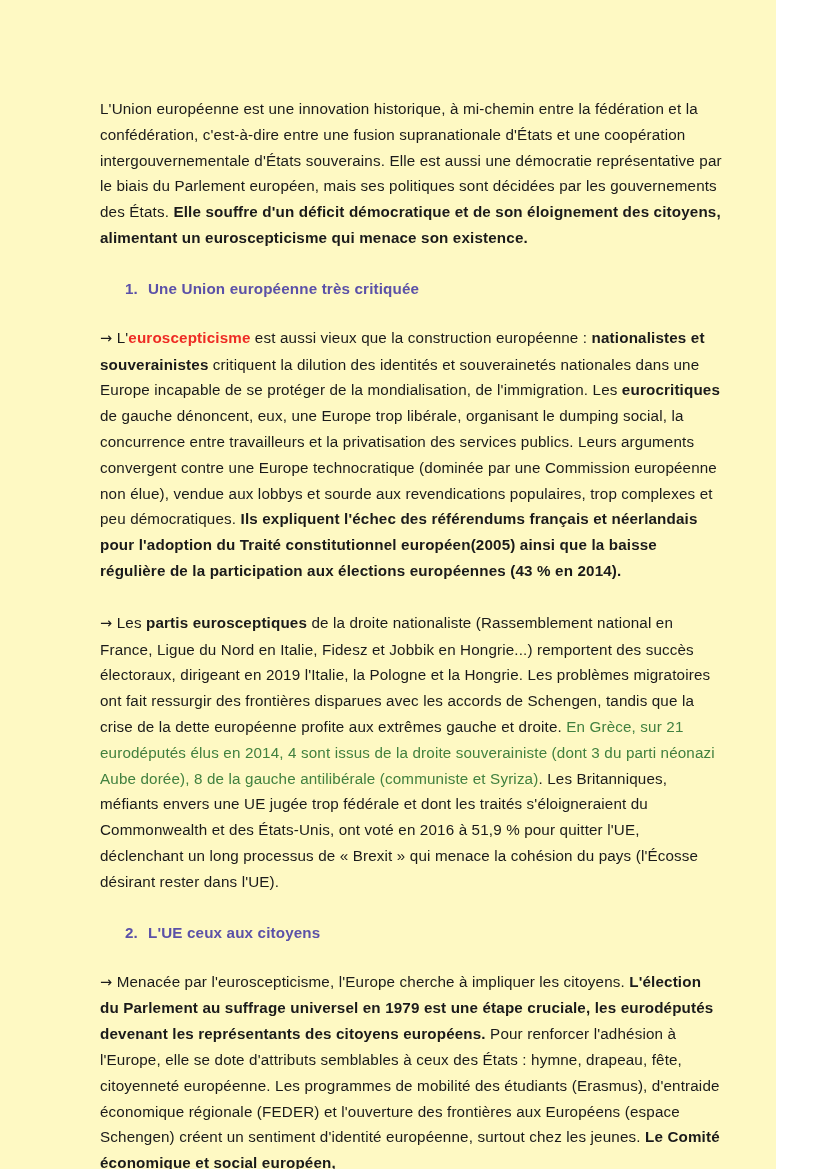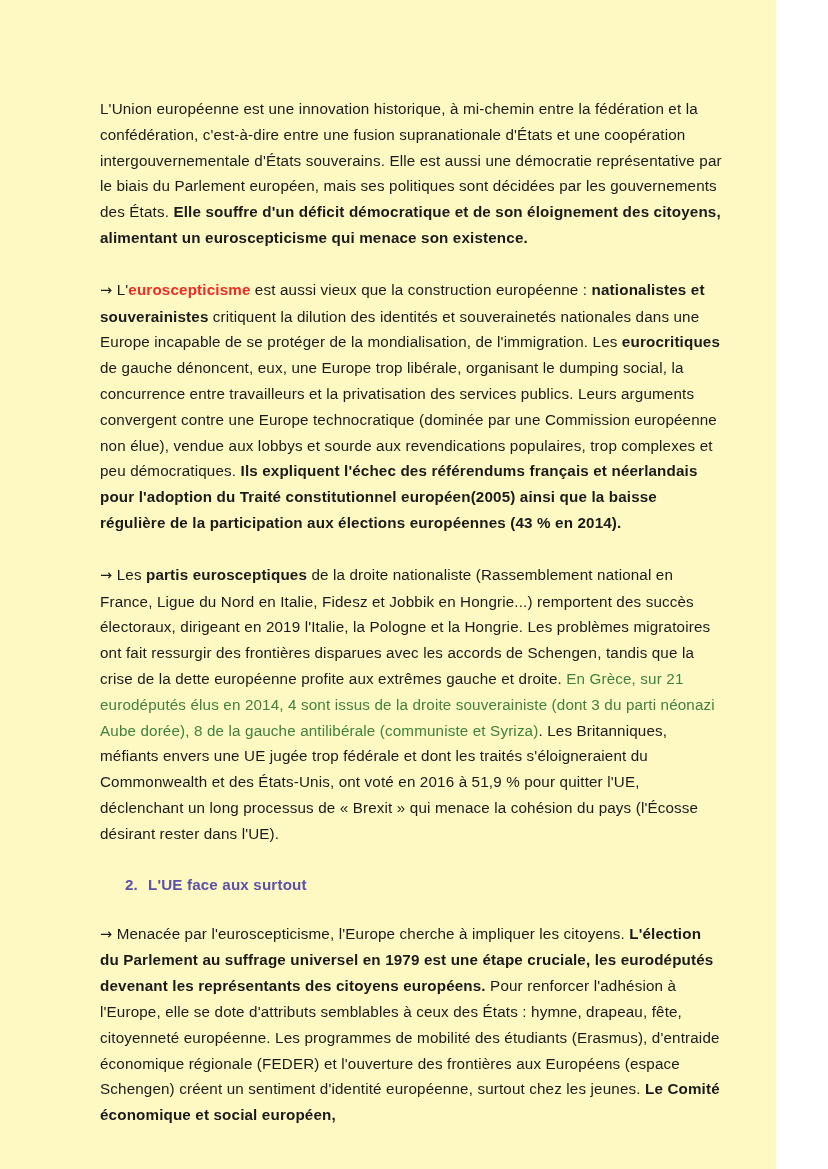--- a/index.html
+++ b/index.html
@@ -65,23 +65,24 @@
   }
 </style>
 </head>
 <body>
 
 <div class="page">
   <div class="content">
 
     <p class="para"><span>L'Union européenne est une innovation historique, à mi-chemin entre la fédération et la confédération, c'est-à-dire entre une fusion supranationale d'États et une coopération intergouvernementale d'États souverains. Elle est aussi une démocratie représentative par le biais du Parlement européen, mais ses politiques sont décidées par les gouvernements des États. </span><span class="b">Elle souffre d'un déficit démocratique et de son éloignement des citoyens, alimentant un euroscepticisme qui menace son existence.</span></p>
 
+    <h2 class="heading"><span class="num">1.</span><span>Une Union européenne très critiquée</span></h2>
 
     <p class="para"><span class="arrow">→</span><span> L'</span><span class="red">euroscepticisme</span><span> est aussi vieux que la construction européenne : </span><span class="b">nationalistes et souverainistes</span><span> critiquent la dilution des identités et souverainetés nationales dans une Europe incapable de se protéger de la mondialisation, de l'immigration. Les </span><span class="b">eurocritiques</span><span> de gauche dénoncent, eux, une Europe trop libérale, organisant le dumping social, la concurrence entre travailleurs et la privatisation des services publics. Leurs arguments convergent contre une Europe technocratique (dominée par une Commission européenne non élue), vendue aux lobbys et sourde aux revendications populaires, trop complexes et peu démocratiques. </span><span class="b">Ils expliquent l'échec des référendums français et néerlandais pour l'adoption du Traité constitutionnel européen(2005) ainsi que la baisse régulière de la participation aux élections européennes (43 % en 2014).</span></p>
 
     <p class="para"><span class="arrow">→</span><span> Les </span><span class="b">partis eurosceptiques</span><span> de la droite nationaliste (Rassemblement national en France, Ligue du Nord en Italie, Fidesz et Jobbik en Hongrie...) remportent des succès électoraux, dirigeant en 2019 l'Italie, la Pologne et la Hongrie. Les problèmes migratoires ont fait ressurgir des frontières disparues avec les accords de Schengen, tandis que la crise de la dette européenne profite aux extrêmes gauche et droite. </span><span class="green">En Grèce, sur 21 eurodéputés élus en 2014, 4 sont issus de la droite souverainiste (dont 3 du parti néonazi Aube dorée), 8 de la gauche antilibérale (communiste et Syriza)</span><span>. Les Britanniques, méfiants envers une UE jugée trop fédérale et dont les traités s'éloigneraient du Commonwealth et des États-Unis, ont voté en 2016 à 51,9 % pour quitter l'UE, déclenchant un long processus de « Brexit » qui menace la cohésion du pays (l'Écosse désirant rester dans l'UE).</span></p>
 
-    <h2 class="heading"><span class="num">2.</span><span>L'UE face aux surtout</span></h2>
+    <h2 class="heading"><span class="num">2.</span><span>L'UE ceux aux citoyens</span></h2>
 
     <p class="para"><span class="arrow">→</span><span>  Menacée par l'euroscepticisme, l'Europe cherche à impliquer les citoyens. </span><span class="b">L'élection du Parlement au suffrage universel en 1979 est une étape cruciale, les eurodéputés devenant les représentants des citoyens européens.</span><span> Pour renforcer l'adhésion à l'Europe, elle se dote d'attributs semblables à ceux des États : hymne, drapeau, fête, citoyenneté européenne. Les programmes de mobilité des étudiants (Erasmus), d'entraide économique régionale (FEDER) et l'ouverture des frontières aux Européens (espace Schengen) créent un sentiment d'identité européenne, surtout chez les jeunes. </span><span class="b">Le Comité économique et social européen,</span></p>
 
   </div>
 </div>
 
 </body></html>

